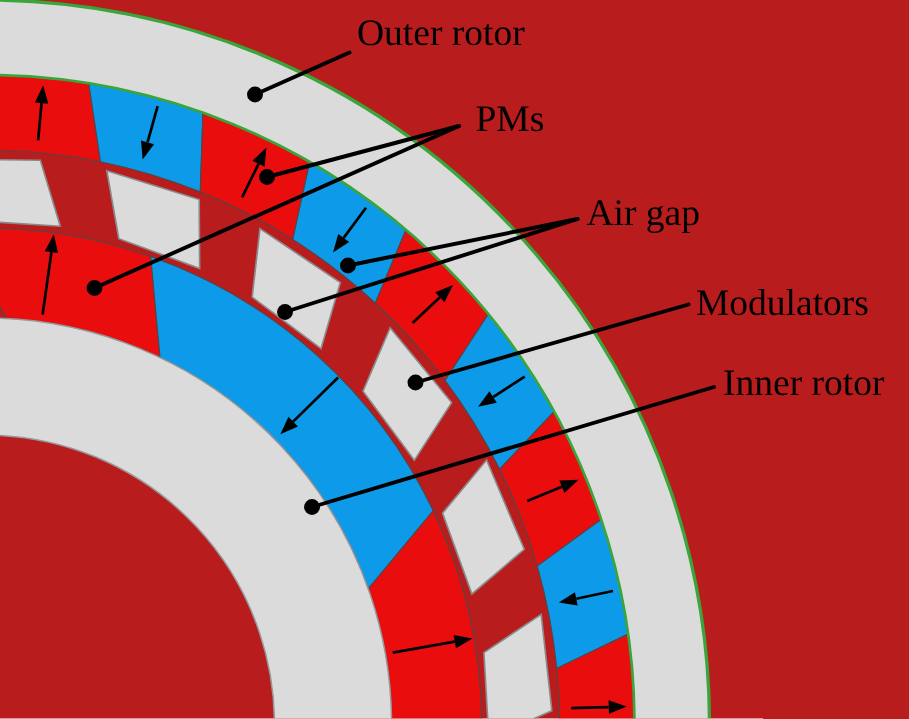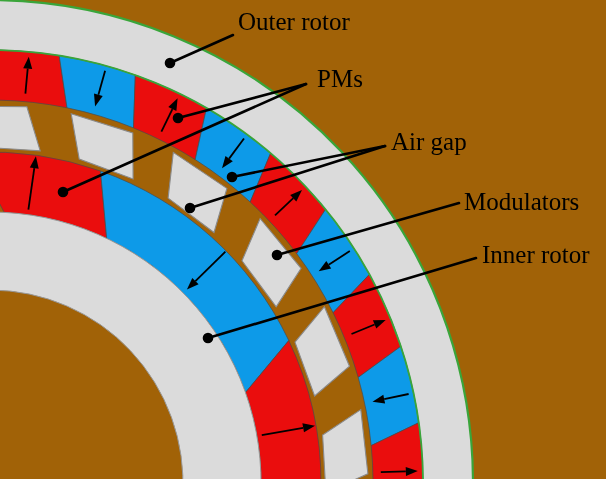--- a/index.html
+++ b/index.html
@@ -1,16 +1,16 @@
 <!DOCTYPE html>
 <html><head>
 <meta charset="utf-8">
 <style>
   html,body{margin:0;padding:0;background:#ffffff;}
-  #stage{position:relative;width:606px;height:479px;background:#a16207;overflow:hidden;
+  #stage{position:relative;width:606px;height:479px;background:#b91c1c;overflow:hidden;
          font-family:"Liberation Serif", serif;}
   svg{display:block}
   text.diagram-label{font-family:"Liberation Serif", serif;font-size:25px;fill:#000;}
 </style>
 </head>
 <body>
 
 <div id="stage">
   <svg id="gear-svg" width="606" height="479" viewBox="0 0 606 479" xmlns="http://www.w3.org/2000/svg">
     <g id="g-outer-rotor">

